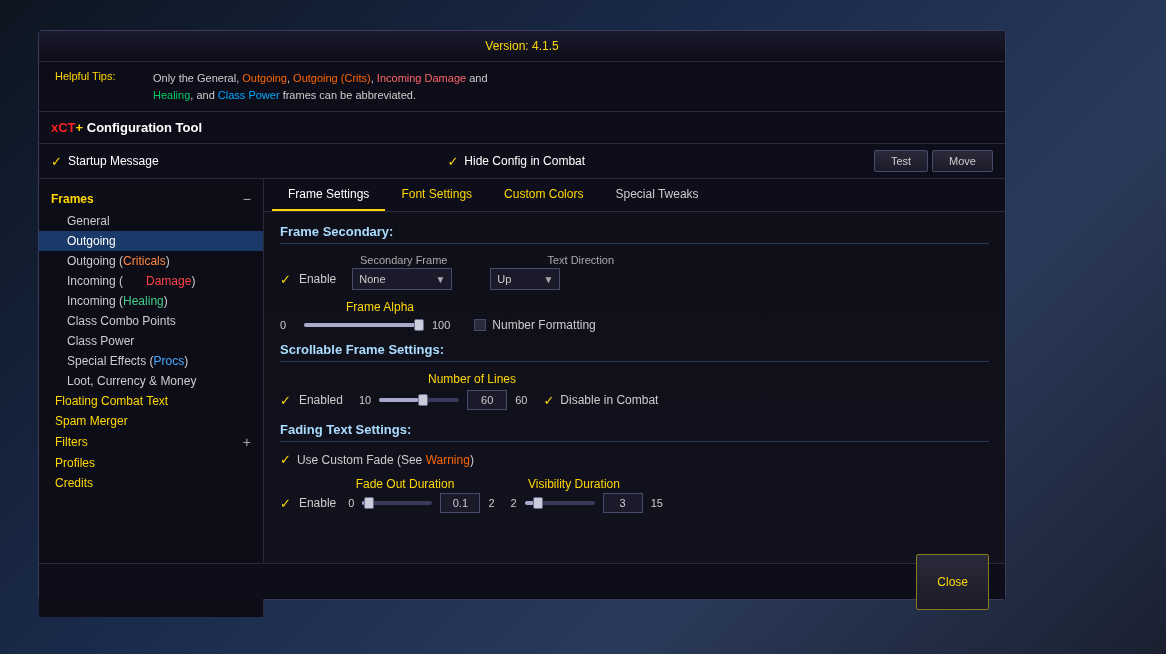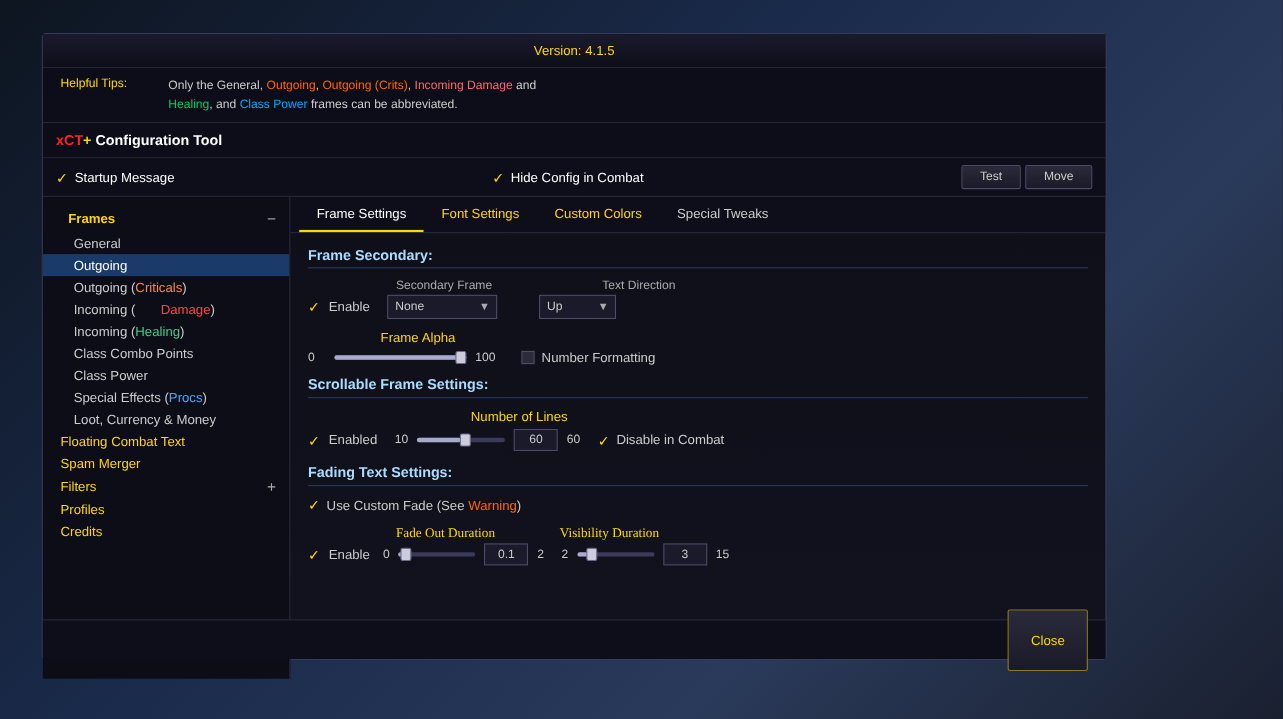--- a/index.html
+++ b/index.html
@@ -74,21 +74,20 @@
       border-right: 1px solid #2a2a3a;
       padding: 8px 0;
       overflow-y: auto;
     }
     .sidebar-section-header {
       display: flex;
       align-items: center;
       justify-content: space-between;
       padding: 4px 12px;
       cursor: pointer;
-      margin-left: 11px;
     }
     .sidebar-section-header .section-title {
       color: #ffd700;
       font-size: 12px;
       font-weight: bold;
     }
     .sidebar-section-header .collapse-btn {
       color: #aaaaaa;
       font-size: 14px;
     }
@@ -371,21 +370,21 @@
         </div>
 
         <div style="margin-top:12px;">
           <div class="section-title-text">Fading Text Settings:</div>
 
           <div style="display:flex; align-items:center; gap:6px; margin-bottom:10px;">
             <span style="color:#ffd700; font-size:13px;">✓</span>
             <span style="color:#cccccc; font-size:12px;">Use Custom Fade (See <span class="warning-text">Warning</span>)</span>
           </div>
 
-          <div style="display:flex; align-items:center; gap:4px; margin-bottom:2px; padding-left:60px;font-family:Liberation Serif, serif;">
+          <div style="display:flex; align-items:center; gap:24px; margin-bottom:2px; padding-left:60px;">
             <span style="color:#ffd700; font-size:12px; min-width:130px; text-align:center;">Fade Out Duration</span>
             <span style="color:#ffd700; font-size:12px; min-width:120px; text-align:center; margin-left:20px;">Visibility Duration</span>
           </div>
 
           <div style="display:flex; align-items:center; gap:8px;">
             <span style="color:#ffd700; font-size:13px;">✓</span>
             <span style="color:#cccccc; font-size:12px;">Enable</span>
 
             <span style="color:#cccccc; font-size:11px; margin-left:4px;">0</span>
             <div style="width:70px; height:4px; background:#3a3a5a; border-radius:2px; position:relative;">

